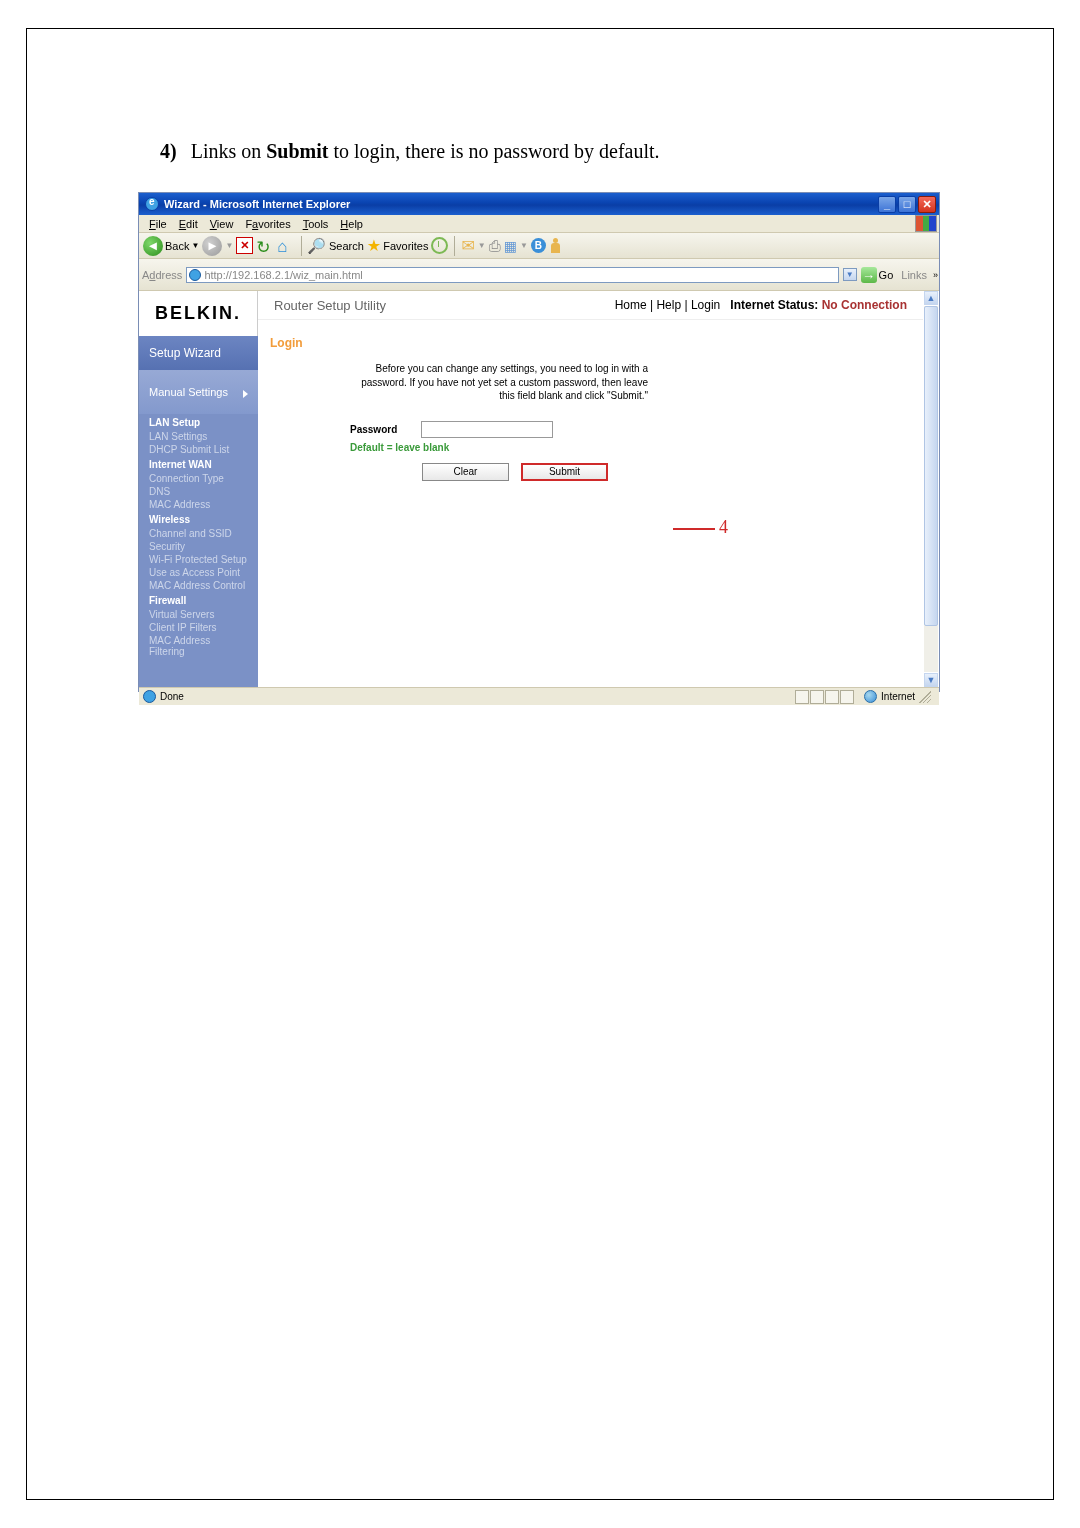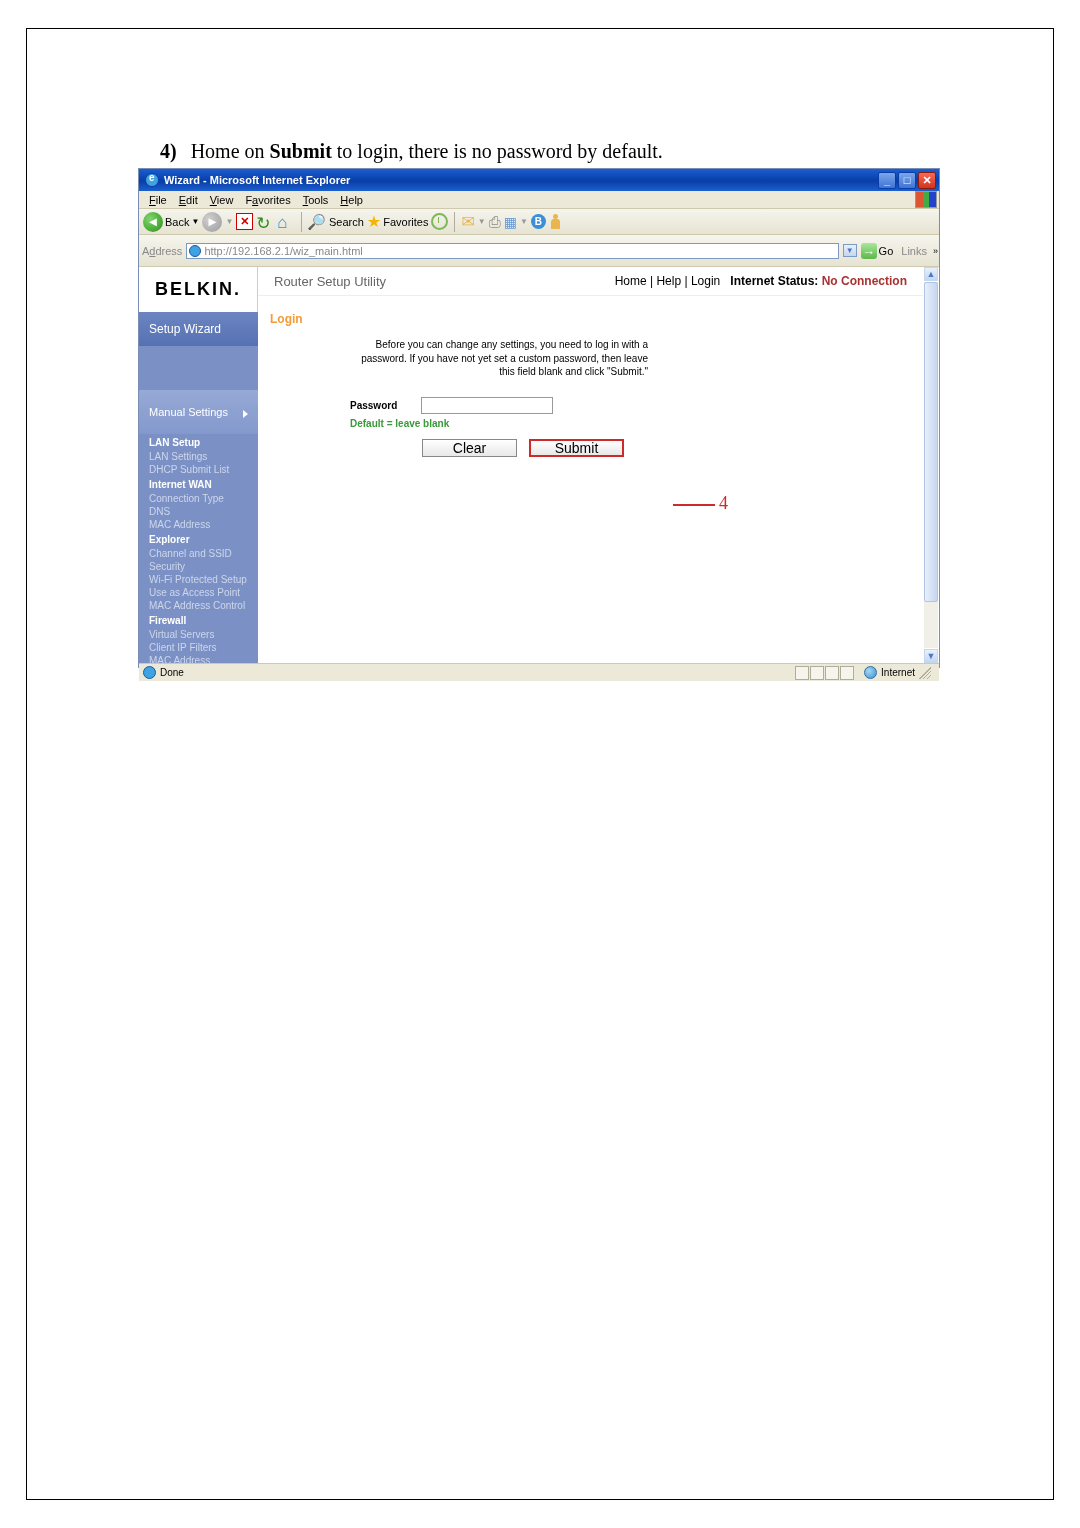--- a/index.html
+++ b/index.html
@@ -2,21 +2,21 @@
 <html><head>
   <meta charset="utf-8">
   <style>
     * { margin: 0; padding: 0; box-sizing: border-box; }
     body { background: #ffffff; font-family: "Times New Roman", serif; width: 1080px; height: 1528px; position: relative; }
     .page-border { position: absolute; top: 28px; left: 26px; right: 26px; bottom: 28px; border: 1.5px solid #000; }
     .instruction { position: absolute; top: 140px; left: 160px; font-size: 20px; }
     .instruction .num { font-weight: bold; margin-right: 14px; }
     .instruction .bold { font-weight: bold; }
 
-    .ie-window { position: absolute; top: 168px; left: 138px; width: 802px; height: 500px; border: 1px solid #7a8db5; background: #ffffff; font-family: Tahoma, sans-serif; font-size: 11px; }
+    .ie-window { position: absolute; top: 192px; left: 138px; width: 802px; height: 500px; border: 1px solid #7a8db5; background: #ffffff; font-family: Tahoma, sans-serif; font-size: 11px; }
 
     .titlebar { height: 22px; background: linear-gradient(to bottom, #1b5fce 0%, #0a43b0 45%, #0a3ea6 55%, #1b5fce 100%); display: flex; align-items: center; justify-content: space-between; padding: 0 3px; color: #fff; font-weight: bold; }
     .titlebar-left { display: flex; align-items: center; gap: 5px; padding-left: 3px; }
     .ie-icon { width: 14px; height: 14px; background: #3fa2e3; border-radius: 50%; position: relative; border:1px solid #0a3ea6; }
     .ie-icon::after{content:'e'; position:absolute; left:3px; top:-2px; color:#fff; font-weight:bold; font-size:10px;}
     .win-controls { display: flex; gap: 2px; }
     .win-btn { width: 18px; height: 17px; background: linear-gradient(to bottom,#7ba7e8,#3d73d6); border:1px solid #0a3ea6; border-radius: 2px; color:#fff; font-weight:bold; display:flex; align-items:center; justify-content:center; font-size:11px; line-height:1; }
     .win-btn.close { background: linear-gradient(to bottom,#f56a5a,#d3331e); border-color:#8a1a0a; }
 
     .menubar { height: 18px; background: #ece9d8; display:flex; align-items:center; padding: 0 4px; border-bottom:1px solid #cfc9b0; position:relative;}
@@ -61,62 +61,62 @@
     .scroll-up{ top:0;} .scroll-down{ bottom:0;}
     .scroll-track{ position:absolute; right:1px; top:15px; bottom:15px; width:14px; background:#f0efe8;}
     .scroll-thumb{ position:absolute; top:0; left:0; right:0; height:320px; background:linear-gradient(to right,#e8f0fb,#c5d6ef); border:1px solid #b0c5e4; border-radius:2px;}
     
     .page-body { display:flex; height:100%; margin-right:16px; }
     
     .sidebar { width: 119px; background: #7b91c6; color:#fff; font-size:10px; }
     .brand-cell { height: 45px; background:#fff; display:flex; align-items:center; justify-content:center; border-right:1px solid #ccc;}
     .brand-cell .brand{ color:#000; font-weight:bold; font-size:18px; letter-spacing:2px; font-family: Arial, sans-serif;}
     .wizard-title { background: linear-gradient(to bottom,#6c85c2,#5671b2); padding:10px 10px; font-size:12px; }
-    .manual-title { background: linear-gradient(to bottom,#97a9d5,#8399cd); padding:16px 10px; font-size:11px; display:flex; align-items:flex-end; gap:5px;margin-top:44px;}
+    .manual-title { background: linear-gradient(to bottom,#97a9d5,#8399cd); padding:16px 10px; font-size:11px; display:flex; align-items:flex-end; gap:5px;}
     .manual-title::after{content:'';width:0;height:0;border-left:5px solid #fff;border-top:4px solid transparent;border-bottom:4px solid transparent;margin-left:auto;}
     .nav-section { padding: 3px 10px 2px; font-weight: bold; color:#fff; font-size:10px;}
     .nav-item { padding: 1px 10px; color:#cdd6ea; font-size:10px; }
 
     .main { flex:1; background:#fff; }
     .main-header { height:29px; display:flex; align-items:center; border-bottom:1px solid #eee; padding:0 16px; justify-content:space-between;}
     .util-title { color:#666; font-size:13px; }
     .header-links { font-size:12px; color:#000;}
     .header-links b{font-weight:bold;}
     .no-conn{ color:#a83232; font-weight:bold;}
     
     .login-title { color:#f29c3a; font-size:12px; font-weight:bold; padding: 16px 12px 8px; }
     .login-desc { font-size:10px; line-height:1.35; padding: 4px 0 0 92px; max-width:390px;text-align:right;}
     .form { padding-top: 18px; padding-left: 92px; }
     .pw-row { display:flex; align-items:center; gap:24px;}
     .pw-label { font-size:10px; font-weight:bold;}
     .pw-input { width: 132px; height:17px; border:1px solid #999;}
     .default-hint { color:#3a9a3a; font-size:10px; font-weight:bold; padding-top:4px;}
     .btn-row { display:flex; gap:12px; padding:10px 0 0 72px;}
-    .btn { width:95px; height:18px; border:1px solid #888; background:linear-gradient(to bottom,#fff,#e8e8e8); font-size:14px; display:flex; align-items:center; justify-content:center;}
+    .btn { width:87px; height:18px; border:1px solid #888; background:linear-gradient(to bottom,#fff,#e8e8e8); font-size:10px; display:flex; align-items:center; justify-content:center;}
     .btn.hi { border:2px solid #cf2a2a; }
     
     .callout-line { position:absolute; top:237px; left:534px; height:2px; width:42px; background:#cf2a2a;}
     .callout-num { position:absolute; top:226px; left:580px; color:#cf2a2a; font-size:18px; font-weight:normal; font-family:"Times New Roman",serif;}
     
     .statusbar { height:18px; background:#ece9d8; border-top:1px solid #cfc9b0; display:flex; align-items:center; padding:0 4px; font-size:10px; justify-content:space-between;}
     .status-left{ display:flex; align-items:center; gap:4px;}
     .status-ie{ width:13px; height:13px; background:#3fa2e3; border-radius:50%; border:1px solid #1a5a9e;}
     .status-right{ display:flex; align-items:center; gap:4px; padding-right:4px;}
     .status-segs{ display:flex; gap:1px; margin-right:6px;}
     .status-seg{ width:14px; height:14px; border:1px solid #b0ad98; background:#f6f5ed;}
     .globe{ width:13px; height:13px; border-radius:50%; background:radial-gradient(circle at 35% 35%,#a7d8ee,#3a8fd8); border:1px solid #2a6fa8;}
     .grip{ width:12px; height:12px; background:linear-gradient(135deg,transparent 50%,#b0ad98 50%, #b0ad98 55%, transparent 55%, transparent 65%, #b0ad98 65%, #b0ad98 70%, transparent 70%, transparent 80%, #b0ad98 80%, #b0ad98 85%, transparent 85%);}
   </style>
 </head>
 <body>
 
 <div class="page-border"></div>
 
 <div class="instruction">
-  <span class="num">4)</span><span>Home on </span><span class="bold">Submit</span><span> to login, there is no password by default.</span>
+  <span class="num">4)</span><span>Links on </span><span class="bold">Submit</span><span> to login, there is no password by default.</span>
 </div>
 
 <div class="ie-window">
   <div class="titlebar">
     <div class="titlebar-left">
       <span class="ie-icon"></span>
       <span>Wizard - Microsoft Internet Explorer</span>
     </div>
     <div class="win-controls">
       <span class="win-btn">_</span>
@@ -193,21 +193,21 @@
         <div class="manual-title">
             <span>Manual Settings</span>
           </div>
         <div class="nav-section">LAN Setup</div>
         <div class="nav-item">LAN Settings</div>
         <div class="nav-item">DHCP Submit List</div>
         <div class="nav-section">Internet WAN</div>
         <div class="nav-item">Connection Type</div>
         <div class="nav-item">DNS</div>
         <div class="nav-item">MAC Address</div>
-        <div class="nav-section">Explorer</div>
+        <div class="nav-section">Wireless</div>
         <div class="nav-item">Channel and SSID</div>
         <div class="nav-item">Security</div>
         <div class="nav-item">Wi-Fi Protected Setup</div>
         <div class="nav-item">Use as Access Point</div>
         <div class="nav-item">MAC Address Control</div>
         <div class="nav-section">Firewall</div>
         <div class="nav-item">Virtual Servers</div>
         <div class="nav-item">Client IP Filters</div>
         <div class="nav-item">MAC Address Filtering</div>
 

